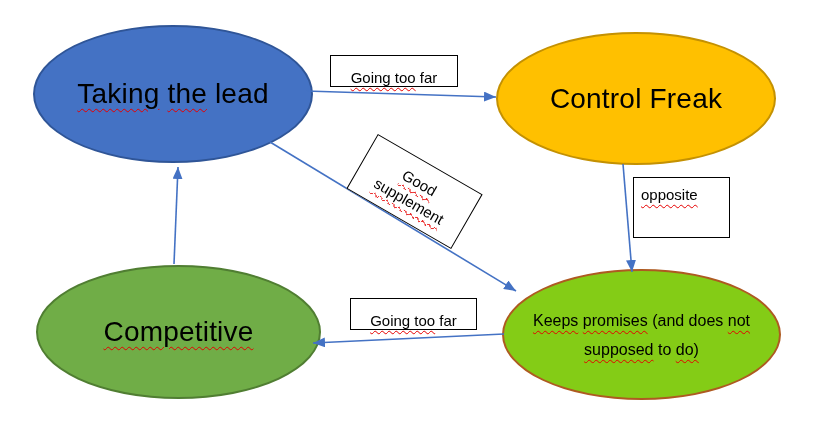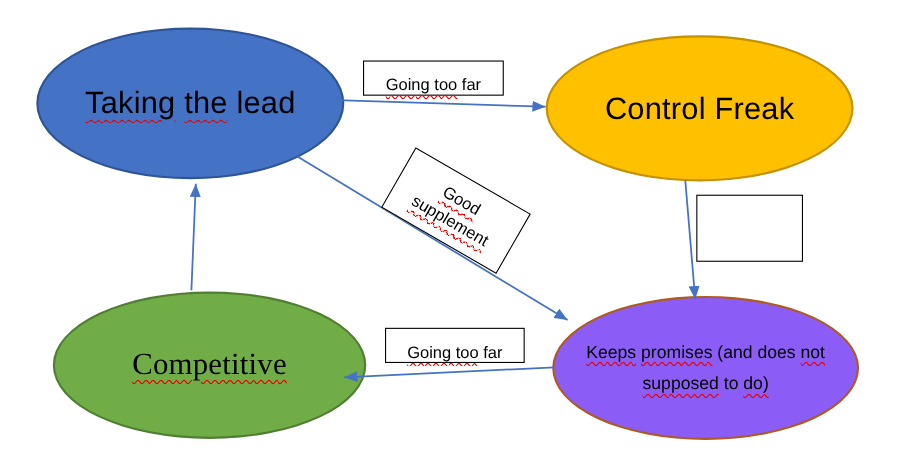--- a/index.html
+++ b/index.html
@@ -18,21 +18,21 @@
     border: 2.5px solid #888;
     box-sizing: border-box;
     display: flex;
     align-items: center;
     justify-content: center;
     text-align: center;
     z-index: 2;
   }
   #n-blue   { left: 33px;  top: 25px;  width: 280px; height: 138px; }
   #n-yellow { left: 496px; top: 32px;  width: 280px; height: 133px; }
-  #n-green  { left: 48px;  top: 265px; width: 285px; height: 134px; font-family: Liberation Serif, serif; }
+  #n-green  { left: 36px;  top: 265px; width: 285px; height: 134px; }
   #n-orange { left: 502px; top: 269px; width: 279px; height: 131px; }
   .node-label.big { font-size: 28px; letter-spacing: 0.2px; }
   #n-orange .node-label { font-size: 16px; line-height: 29px; padding: 0 10px; }
   .t-line { white-space: nowrap; }
 
   svg.arrows { position: absolute; left: 0; top: 0; z-index: 3; }
   .arrow-line { stroke: #4472C4; stroke-width: 1.6; fill: none; }
   .arrow-head { fill: #4472C4; stroke: none; }
 
   .label-box {
@@ -94,21 +94,21 @@
       <span>Control Freak</span>
     </div>
   </div>
 
   <div class="ellipse" id="n-green" style="background: rgb(112, 173, 71); border-color: rgb(80, 126, 50);">
     <div class="node-label big">
       <span class="sq">Competitive</span>
     </div>
   </div>
 
-  <div class="ellipse" id="n-orange" style="background: #8b5cf6; border-color: rgb(174, 90, 33);">
+  <div class="ellipse" id="n-orange" style="background: #84cc16; border-color: rgb(174, 90, 33);">
     <div class="node-label">
       <div class="t-line">
         <span class="sq">Keeps</span><span> </span><span class="sq">promises</span><span> (and does </span><span class="sq">not</span>
       </div>
       <div class="t-line">
         <span class="sq">supposed</span><span> to </span><span class="sq">do)</span>
       </div>
     </div>
   </div>
 
@@ -121,20 +121,23 @@
   <div class="label-box" id="b-good">
     <div class="t-line">
       <span class="sq">Good</span>
     </div>
     <div class="t-line">
       <span class="sq">supplement</span>
     </div>
   </div>
 
   <div class="label-box" id="b-positive">
+    <div class="t-line">
+      <span class="sq">opposite</span>
+    </div>
   </div>
 
 
   <div class="label-box center" id="b-bottom">
     <div>
       <span class="sq">Going too</span><span> far</span>
     </div>
   </div>
 
 </div>

